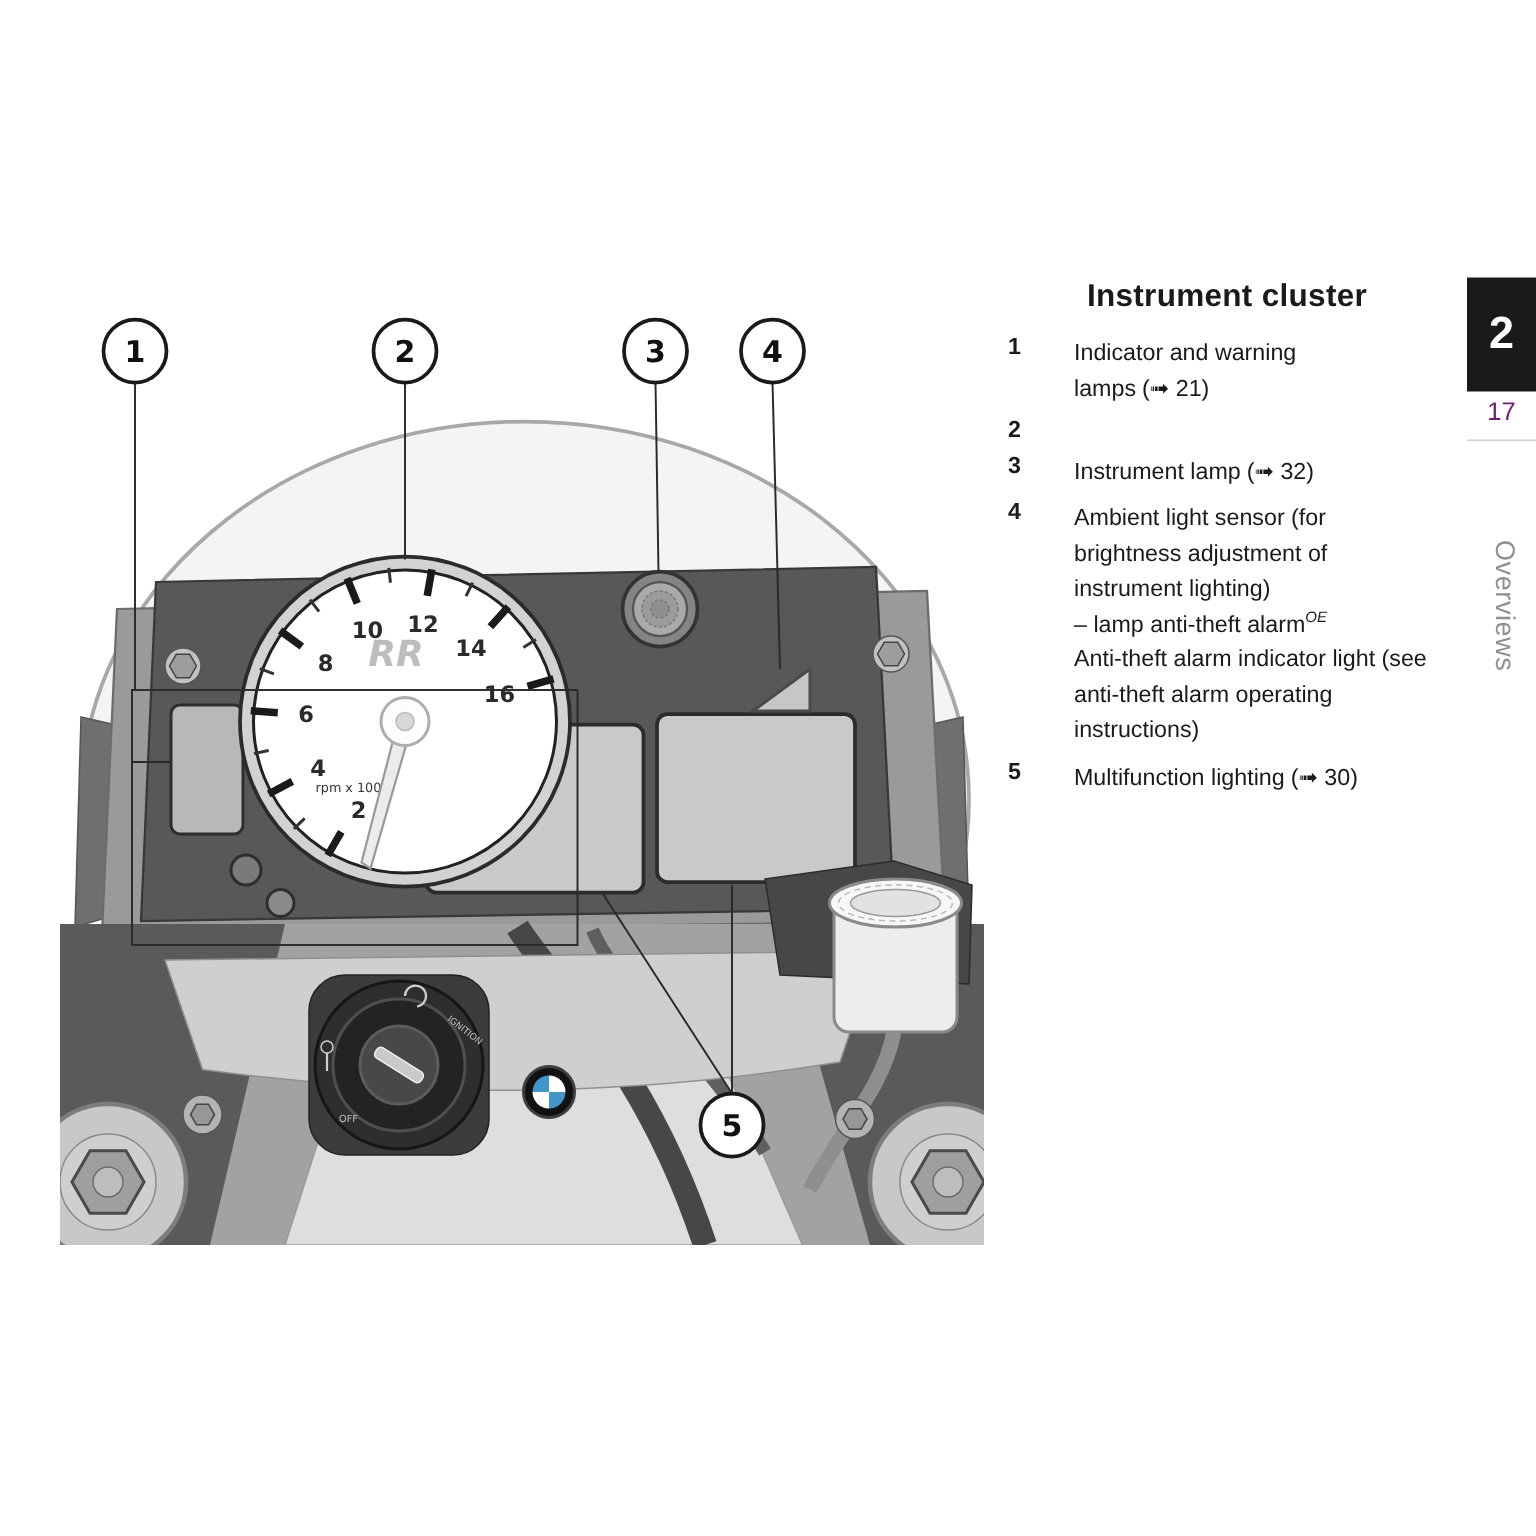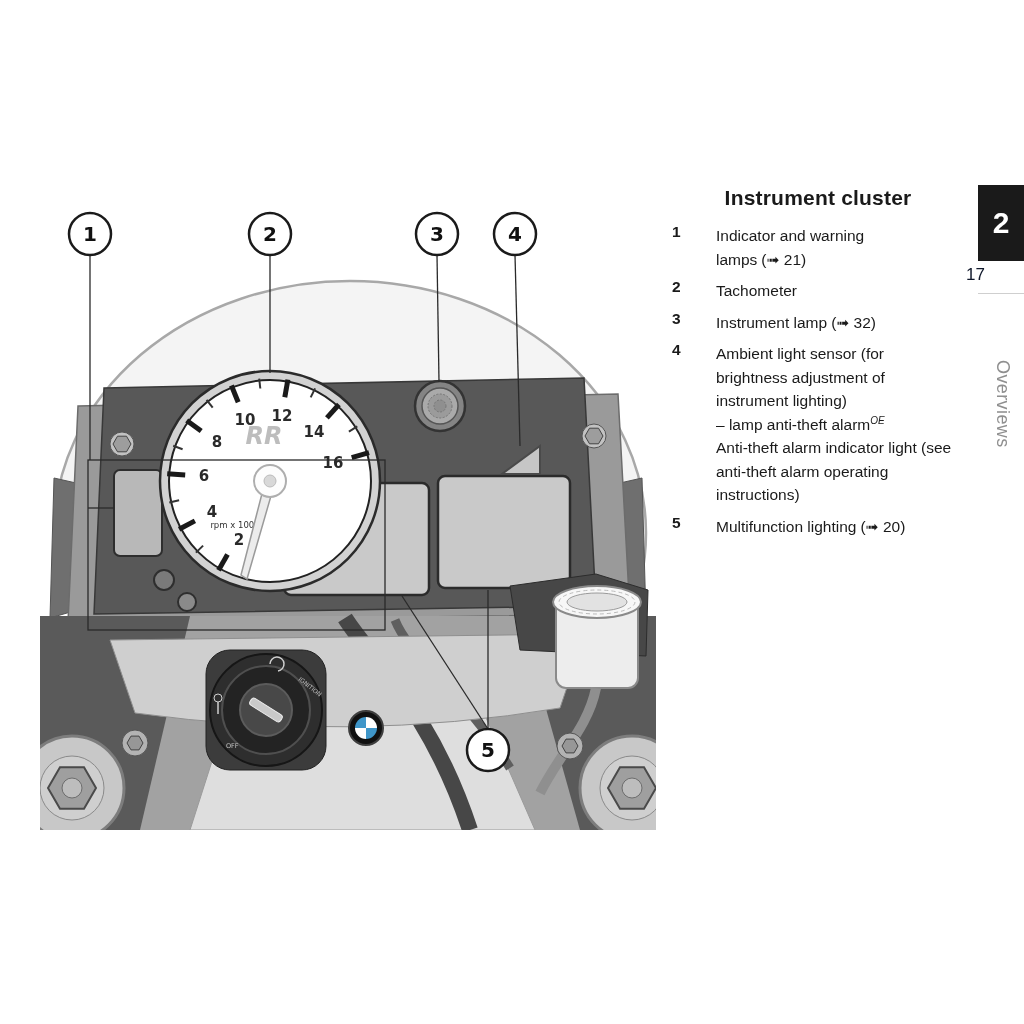--- a/index.html
+++ b/index.html
@@ -14,21 +14,21 @@
   .legend .li{display:grid;grid-template-columns:40px 1fr;}
   .legend .num{font-weight:bold;font-size:15.5px;line-height:1.52;}
   .legend .txt{margin:4px;font-size:15.5px;line-height:1.52;max-width:242px;}
   .legend .ref{margin-left:4px;white-space:nowrap;}
   .legend sup{font-size:10px;line-height:0;font-style:italic;}
   .chapter-tab{
     position:absolute;right:0;top:185px;width:46px;height:76px;background:#1a1a1a;
     color:#fff;display:flex;align-items:center;justify-content:center;
     font-size:30px;font-weight:bold;
   }
-  .page-number{position:absolute;right:12px;top:265px;width:46px;text-align:left;font-size:17px;color:#0f172a;}
+  .page-number{position:absolute;right:0;top:265px;width:46px;text-align:center;font-size:17px;color:#701a75;}
   .page-rule{position:absolute;right:0;top:293px;width:46px;border-top:1px solid #cfcfcf;}
   .section-vertical{
     position:absolute;left:1013px;top:360px;transform:rotate(90deg);transform-origin:0 0;
     font-size:18px;color:#8f8f8f;letter-spacing:.4px;white-space:nowrap;
   }
 </style>
 </head>
 <body>
 
 <div class="figure">
@@ -212,40 +212,39 @@
   <h1>Instrument cluster</h1>
   <div class="legend">
 
     <div class="li">
       <span class="num">1</span>
       <p class="txt"><span>Indicator and warning lamps</span><span class="ref">(➟ 21)</span></p>
     </div>
 
     <div class="li">
       <span class="num">2</span>
-      <p class="txt"><span>Tachometer</span></p>
     </div>
 
     <div class="li">
       <span class="num">3</span>
       <p class="txt"><span>Instrument lamp</span><span class="ref">(➟ 32)</span></p>
     </div>
 
     <div class="li">
       <span class="num">4</span>
       <p class="txt">
         <span>Ambient light sensor (for brightness adjustment of instrument lighting)</span><br>
         <span>– lamp anti-theft alarm</span><sup>OE</sup><br>
         <span>Anti-theft alarm indicator light (see anti-theft alarm operating instructions)</span>
       </p>
     </div>
 
     <div class="li">
       <span class="num">5</span>
-      <p class="txt"><span>Multifunction lighting</span><span class="ref">(➟ 20)</span></p>
+      <p class="txt"><span>Multifunction lighting</span><span class="ref">(➟ 30)</span></p>
     </div>
 
   </div>
 </div>
 
 <div class="chapter-tab">2</div>
 <div class="page-number">17</div>
 <div class="page-rule"></div>
 <div class="section-vertical">Overviews</div>
 

